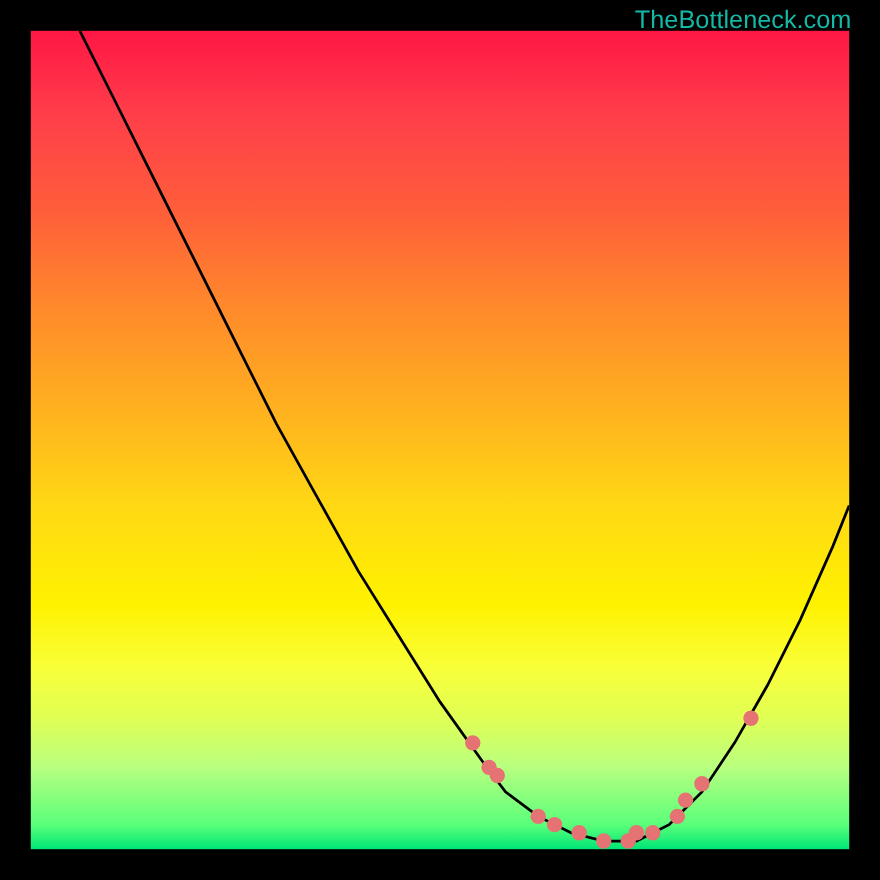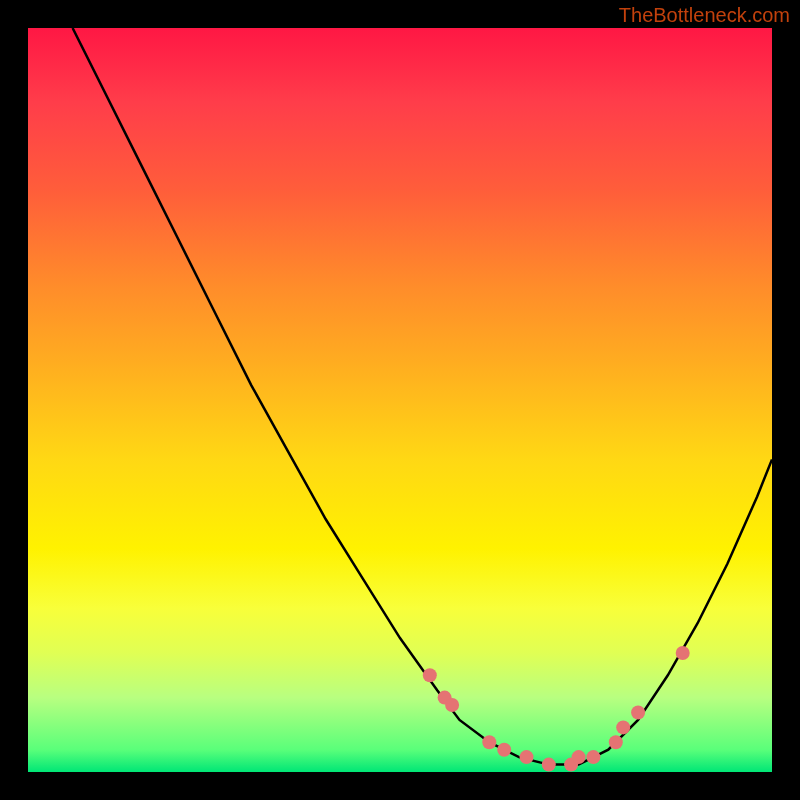--- a/index.html
+++ b/index.html
@@ -6,23 +6,23 @@
   body {
     width: 800px;
     height: 800px;
     background: #000;
     position: relative;
     font-family: Arial, sans-serif;
   }
   .watermark {
     position: absolute;
     top: 4px;
-    right: 10px;
-    color: #c2410c;
-    font-size: 20px;
+    right: 26px;
+    color: #14b8a6;
+    font-size: 23px;
     font-weight: normal;
     z-index: 10;
   }
   .plot-area {
     position: absolute;
     top: 28px;
     left: 28px;
     width: 744px;
     height: 744px;
     background: linear-gradient(to bottom,

